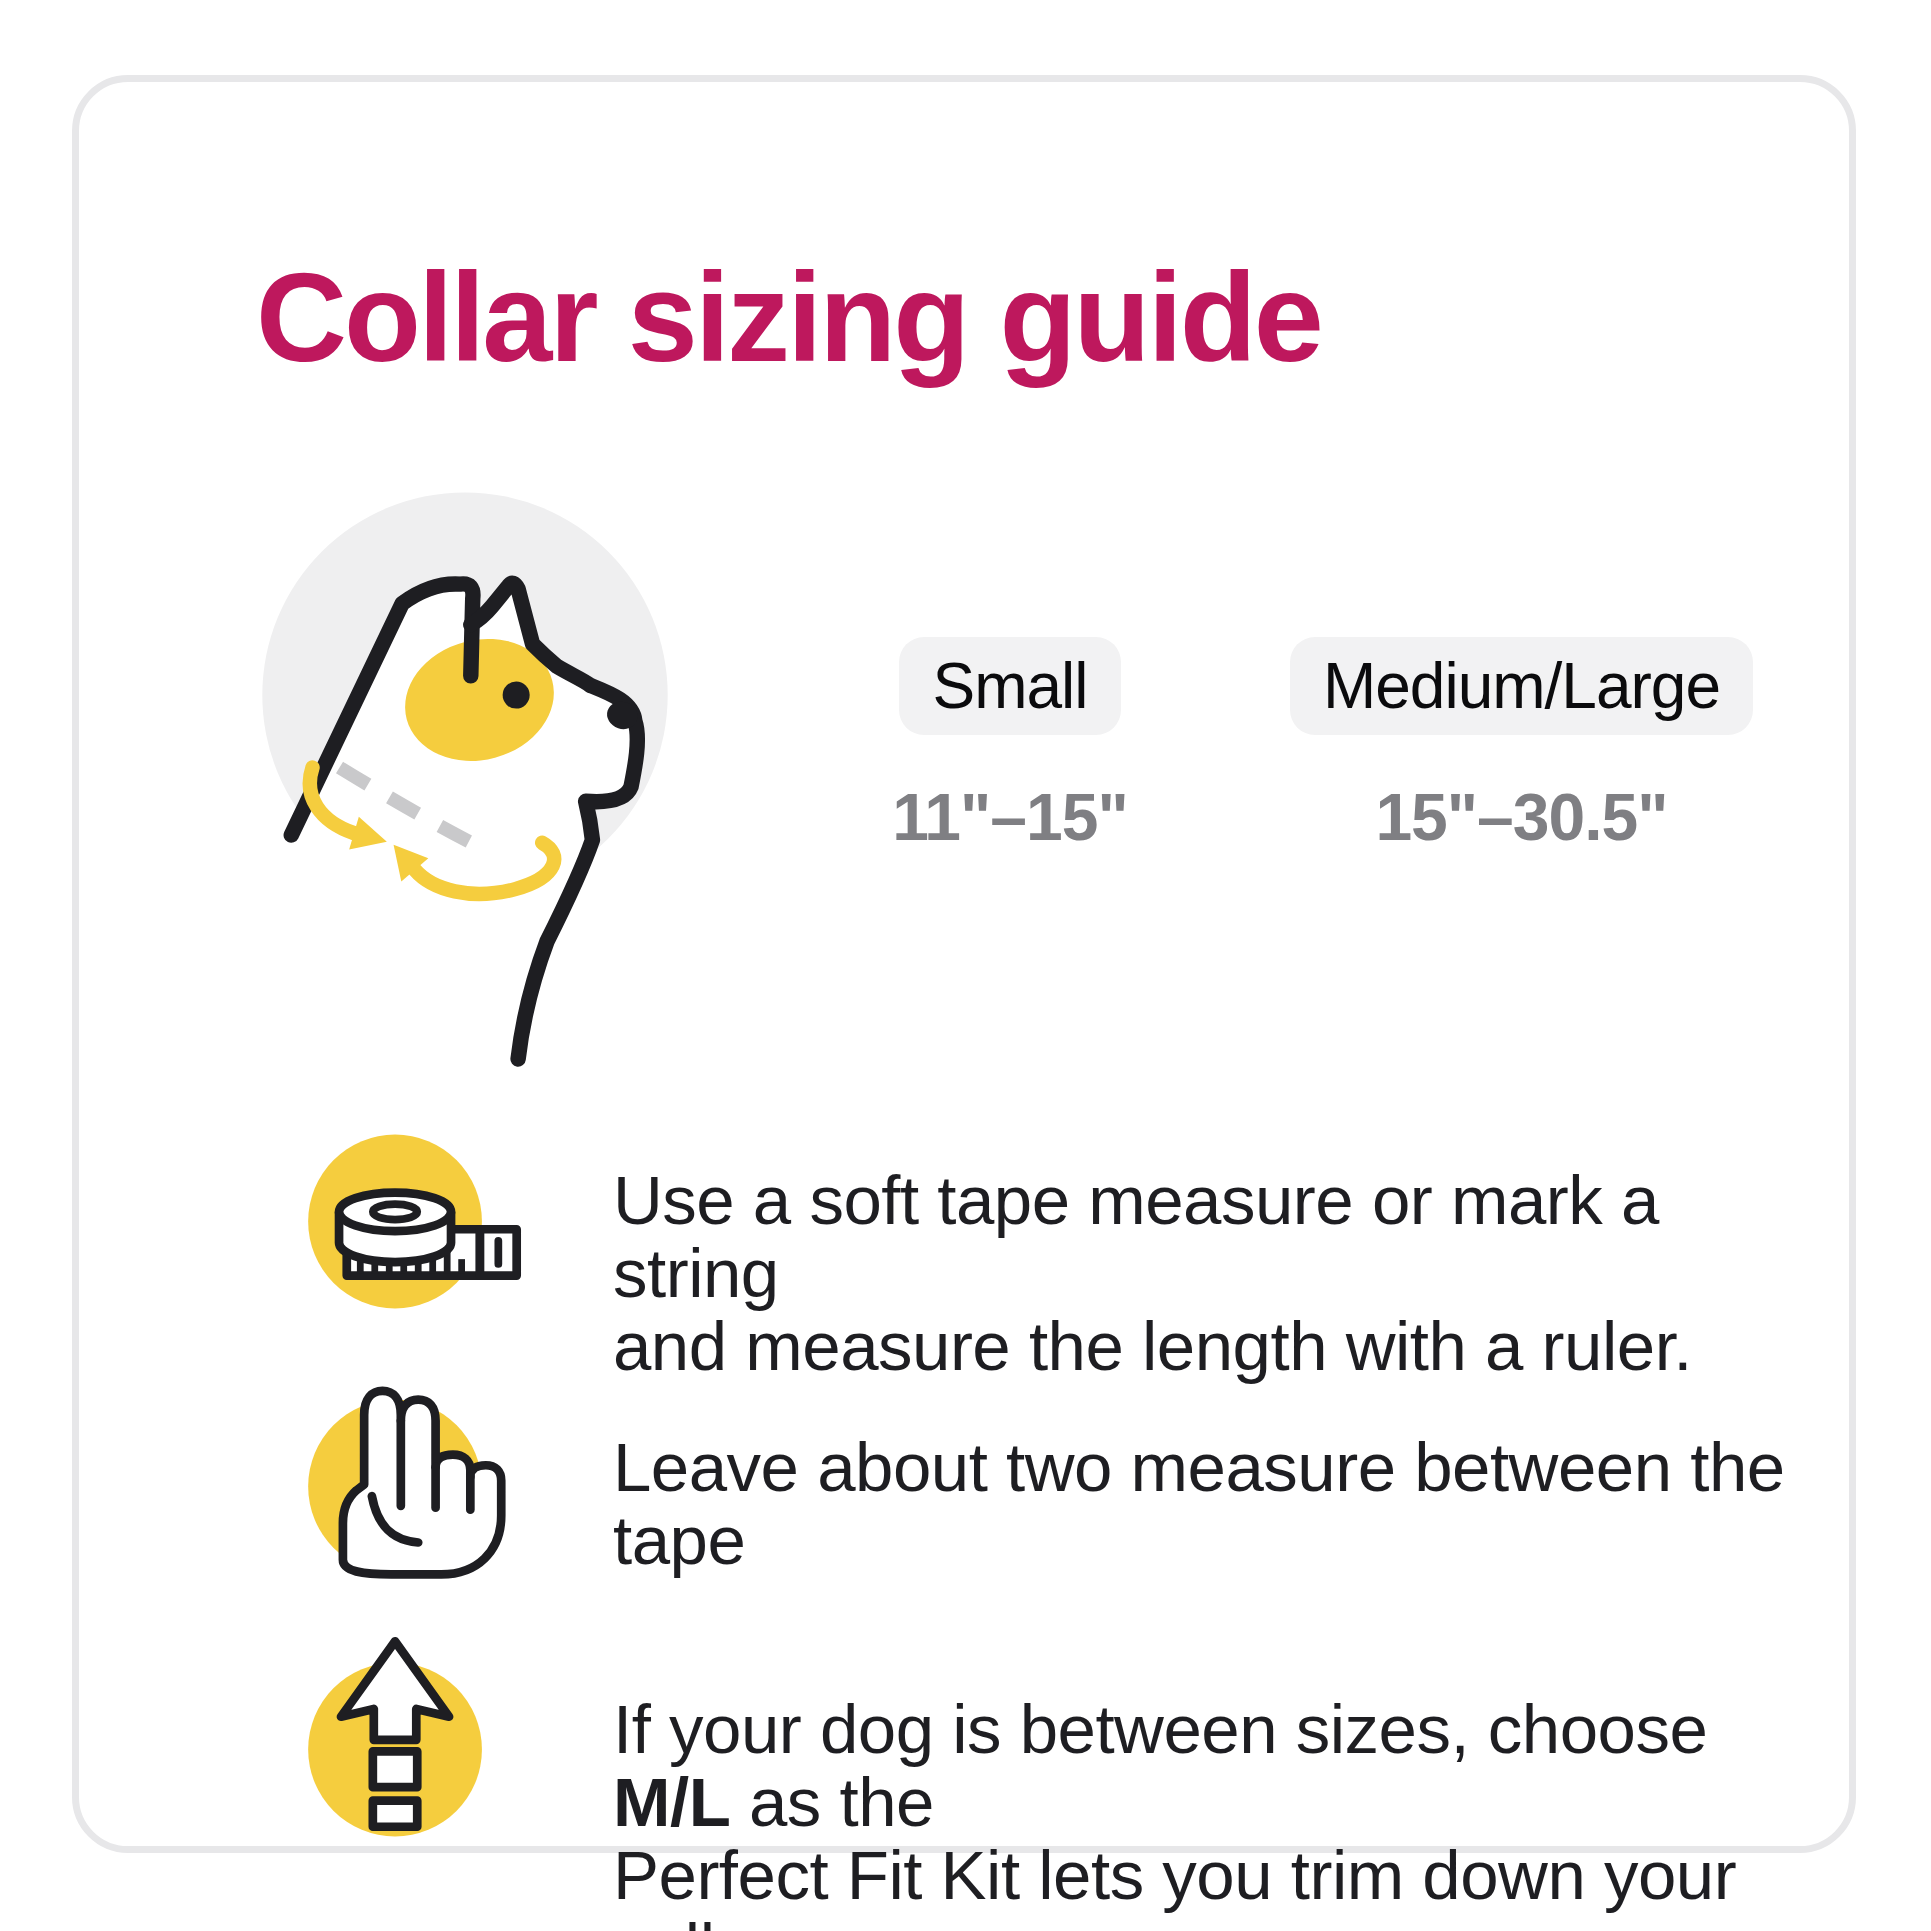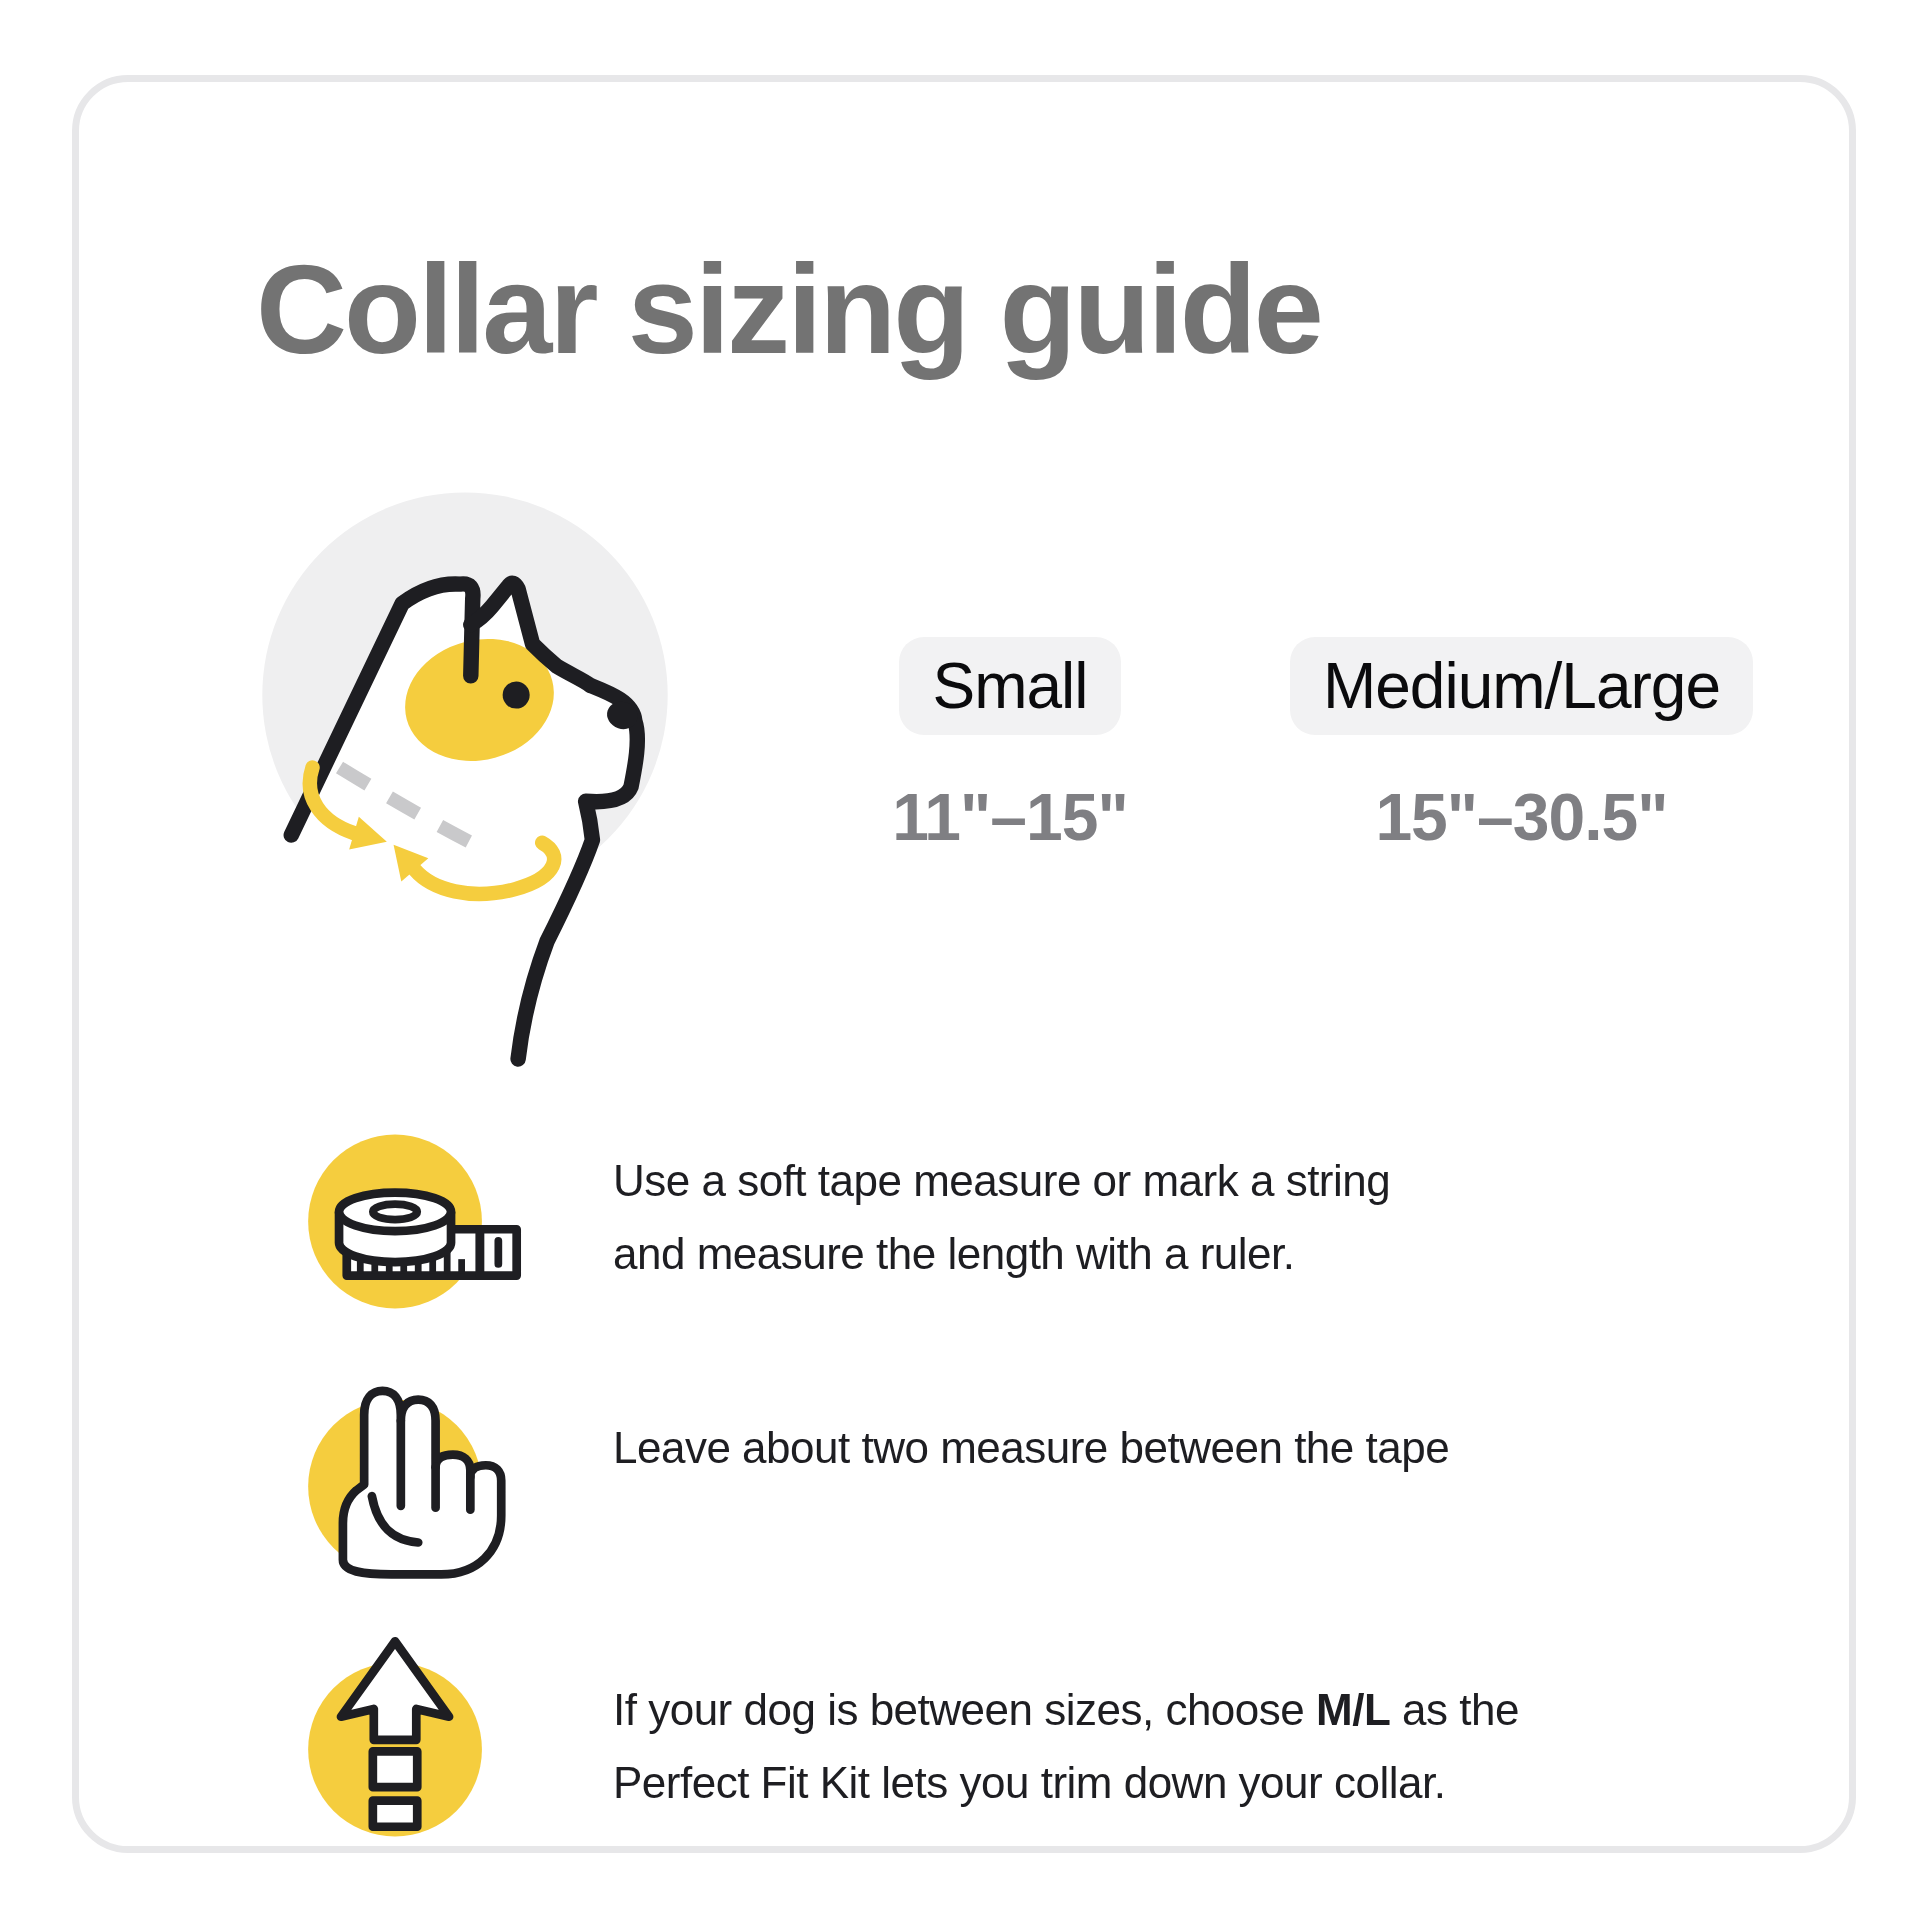--- a/index.html
+++ b/index.html
@@ -5,43 +5,43 @@
   html,body{margin:0;padding:0;background:#ffffff;}
   .stage{
     position:relative;width:1931px;height:1931px;background:#ffffff;
     font-family:"Liberation Sans", sans-serif;overflow:hidden;
   }
   .card{
     position:absolute;left:72px;top:75px;width:1784px;height:1778px;
     background:#ffffff;border:7.7px solid #e7e7e9;border-radius:56px;box-sizing:border-box;
   }
   .title{
-    position:absolute;left:177px;top:164px;
+    position:absolute;left:177px;top:172px;
     font-size:126px;line-height:127px;font-weight:700;letter-spacing:-2.9px;
-    color:#737373;
+    color:#be185d;
   }
   .hero-illustration{position:absolute;left:164px;top:386px;width:444px;height:599px;}
   .size-col{position:absolute;top:555px;text-align:center;}
   .size-col.small{left:738px;width:386px;}
   .size-col.ml{left:1153px;width:579px;}
   .size-pill{
     display:inline-block;background:#f2f2f3;border-radius:25px;
     height:98px;line-height:98px;padding:0 33px;
     font-size:64px;font-weight:400;color:#0b0b0d;letter-spacing:-1px;
   }
   .size-range{
     margin-top:44px;font-size:66px;font-weight:700;color:#7f7f83;letter-spacing:-1px;
   }
   .inst-icon{position:absolute;left:200px;width:290px;height:251px;}
   .inst-icon.r1{top:1014px;}
   .inst-icon.r2{top:1279px;}
   .inst-icon.r3{top:1542px;}
   .inst-text{
     position:absolute;left:534px;width:1188px;
-    font-size:44px;line-height:73px;color:#1e1e22;letter-spacing:-0.5px;
+    font-size:69px;line-height:73px;color:#1e1e22;letter-spacing:-0.5px;margin-top:20px;
   }
   .inst-text.r1{top:1062px;}
   .inst-text.r2{top:1329px;}
   .inst-text.r3{top:1591px;}
   .inst-text b{font-weight:700;}
 </style>
 </head>
 <body>
 
 <div class="stage">

